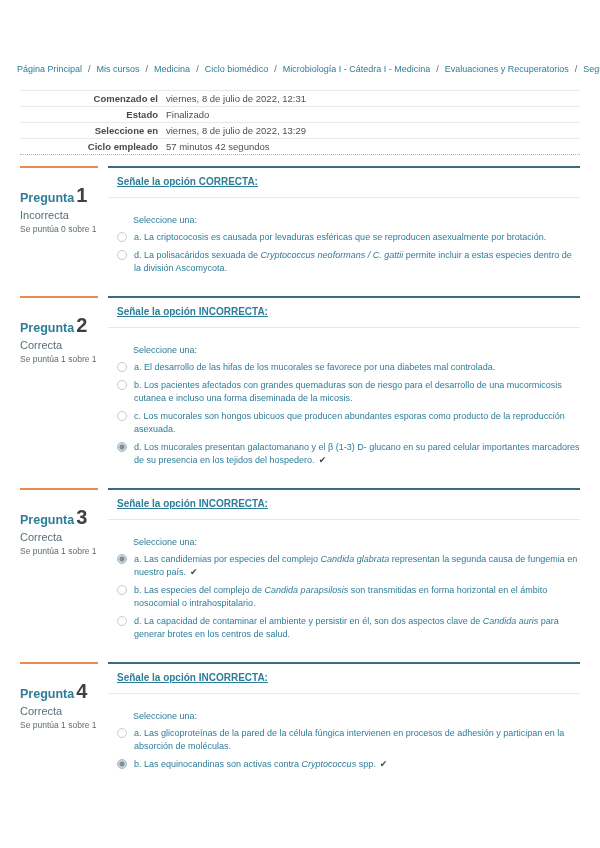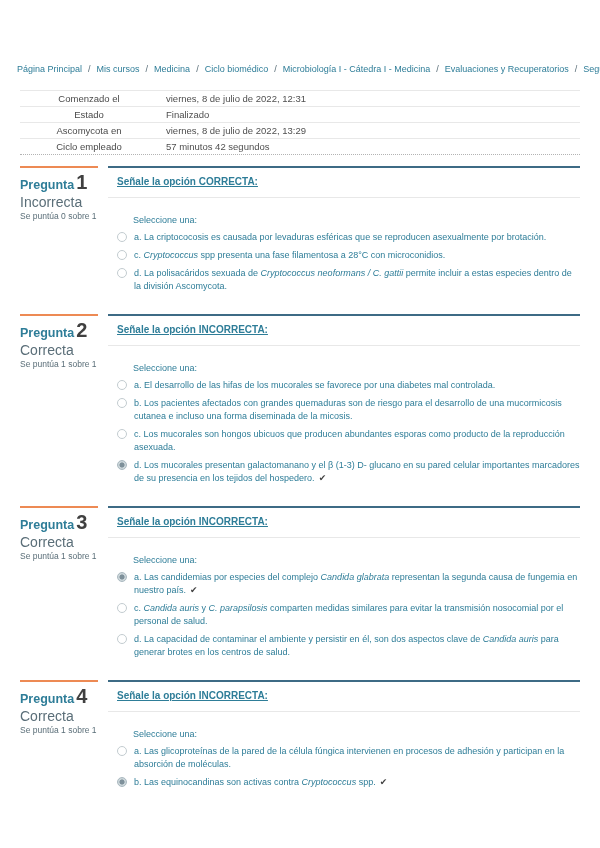--- a/index.html
+++ b/index.html
@@ -19,30 +19,30 @@
 
   
   .breadcrumb{font-size:9px;line-height:15px;margin-left:-3px;margin-bottom:13px;color:var(--muted);}
   .breadcrumb .crumb-group{white-space:nowrap;}
   .breadcrumb a{color:var(--teal);text-decoration:none;cursor:pointer;}
   .breadcrumb .sep{color:var(--muted);padding:0 6px;}
 
   
   .summary{width:100%;border-bottom:1px dotted #b3b3b3;margin-bottom:11px;font-size:9.5px;}
   .summary-row{display:flex;border-top:1px solid var(--divider);padding:2px 0 2px 0;line-height:11px;}
-  .summary-label{width:146px;text-align:center;padding-right:8px;font-weight:normal;color:#4a4a4a;flex-shrink:0;}
+  .summary-label{width:146px;text-align:right;padding-right:8px;font-weight:bold;color:#4a4a4a;flex-shrink:0;}
   .summary-value{color:#4f4f4f;}
   .summary-value b{font-weight:bold;}
 
   
   .question{display:flex;margin-bottom:16px;}
-  .q-info{width:78px;flex-shrink:0;border-top:2px solid var(--accent-orange);padding-top:5px;margin-right:10px;}
+  .q-info{width:78px;flex-shrink:0;border-top:2px solid var(--accent-orange);padding-top:18px;margin-right:10px;}
   .q-no{font-size:12.5px;color:var(--teal);font-weight:bold;line-height:18px;white-space:nowrap;}
   .q-num{font-size:20px;color:#404040;font-weight:bold;margin-left:2px;}
-  .q-state{font-size:14px;color:var(--muted);margin-top:2px;line-height:12px;}
+  .q-state{font-size:11px;color:var(--muted);margin-top:2px;line-height:12px;}
   .q-grade{font-size:8.5px;color:var(--muted);line-height:12px;margin-top:2px;}
   .q-content{flex:1;border-top:2px solid var(--accent-blue);}
   .q-text{font-size:10px;font-weight:bold;color:var(--teal);padding:7px 0 9px 9px;border-bottom:1px solid var(--divider);line-height:13px;text-decoration:underline;}
   .q-prompt{font-size:9px;color:var(--teal);margin:16px 0 5px 25px;line-height:12px;}
   .option{display:flex;align-items:flex-start;margin:0 0 5px 9px;font-size:9px;line-height:13px;color:var(--teal);cursor:pointer;}
   .radio{width:10px;height:10px;border-radius:50%;border:1px solid #c3ccd0;background:#fff;flex-shrink:0;margin:1px 7px 0 0;}
   .radio.selected{border-color:#a9b8bf;background:radial-gradient(circle,#7e909a 0 42%,#ccd6da 48% 72%,#eef2f3 78%);}
   .opt-text{flex:1;}
   .opt-text i{font-style:italic;}
   .mark{font-family:"DejaVu Sans",sans-serif;margin-left:4px;font-size:9px;}
@@ -57,21 +57,21 @@
   <div class="summary">
       <div class="summary-row">
         <div class="summary-label">Comenzado el</div>
         <div class="summary-value"><span>viernes, 8 de julio de 2022, 12:31</span></div>
       </div>
       <div class="summary-row">
         <div class="summary-label">Estado</div>
         <div class="summary-value"><span>Finalizado</span></div>
       </div>
       <div class="summary-row">
-        <div class="summary-label">Ascomycota en</div>
+        <div class="summary-label">Seleccione en</div>
         <div class="summary-value"><span>viernes, 8 de julio de 2022, 13:29</span></div>
       </div>
       <div class="summary-row">
         <div class="summary-label">Ciclo empleado</div>
         <div class="summary-value"><span>57 minutos 42 segundos</span></div>
       </div>
     </div>
   <div id="questions">
   <section class="question">
     <div class="q-info">
@@ -82,24 +82,20 @@
     <div class="q-content">
       <div class="q-text">Señale la opción CORRECTA:</div>
       <div class="q-prompt">Seleccione una:</div>
       <div class="q-options">
   <label class="option">
     <span class="radio"></span>
     <span class="opt-text"><span>a. La criptococosis es causada por levaduras esféricas que se reproducen asexualmente por brotación.</span></span>
   </label>
 
 
-  <label class="option">
-    <span class="radio"></span>
-    <span class="opt-text"><span>c. </span><i>Cryptococcus</i><span> spp presenta una fase filamentosa a 28°C con microconidios.</span></span>
-  </label>
 
   <label class="option">
     <span class="radio"></span>
     <span class="opt-text"><span>d. La polisacáridos sexuada de </span><i>Cryptococcus neoformans / C. gattii</i><span> permite incluir a estas especies dentro de la división Ascomycota.</span></span>
   </label>
 </div>
     </div>
   </section>
 
   <section class="question">
@@ -143,25 +139,25 @@
     </div>
     <div class="q-content">
       <div class="q-text">Señale la opción INCORRECTA:</div>
       <div class="q-prompt">Seleccione una:</div>
       <div class="q-options">
   <label class="option">
     <span class="radio selected"></span>
     <span class="opt-text"><span>a. Las candidemias por especies del complejo </span><i>Candida glabrata</i><span> representan la segunda causa de fungemia en nuestro país.</span><span class="mark check">✔</span></span>
   </label>
 
-
   <label class="option">
     <span class="radio"></span>
-    <span class="opt-text"><span>c. </span><i>Candida auris</i><span> y </span><i>C. parapsilosis</i><span> comparten medidas similares para evitar la transmisión nosocomial por el personal de salud.</span></span>
+    <span class="opt-text"><span>b. Las especies del complejo de </span><i>Candida parapsilosis</i><span> son transmitidas en forma horizontal en el ámbito nosocomial o intrahospitalario.</span></span>
   </label>
+
 
   <label class="option">
     <span class="radio"></span>
     <span class="opt-text"><span>d. La capacidad de contaminar el ambiente y persistir en él, son dos aspectos clave de </span><i>Candida auris</i><span> para generar brotes en los centros de salud.</span></span>
   </label>
 </div>
     </div>
   </section>
 
   <section class="question">

